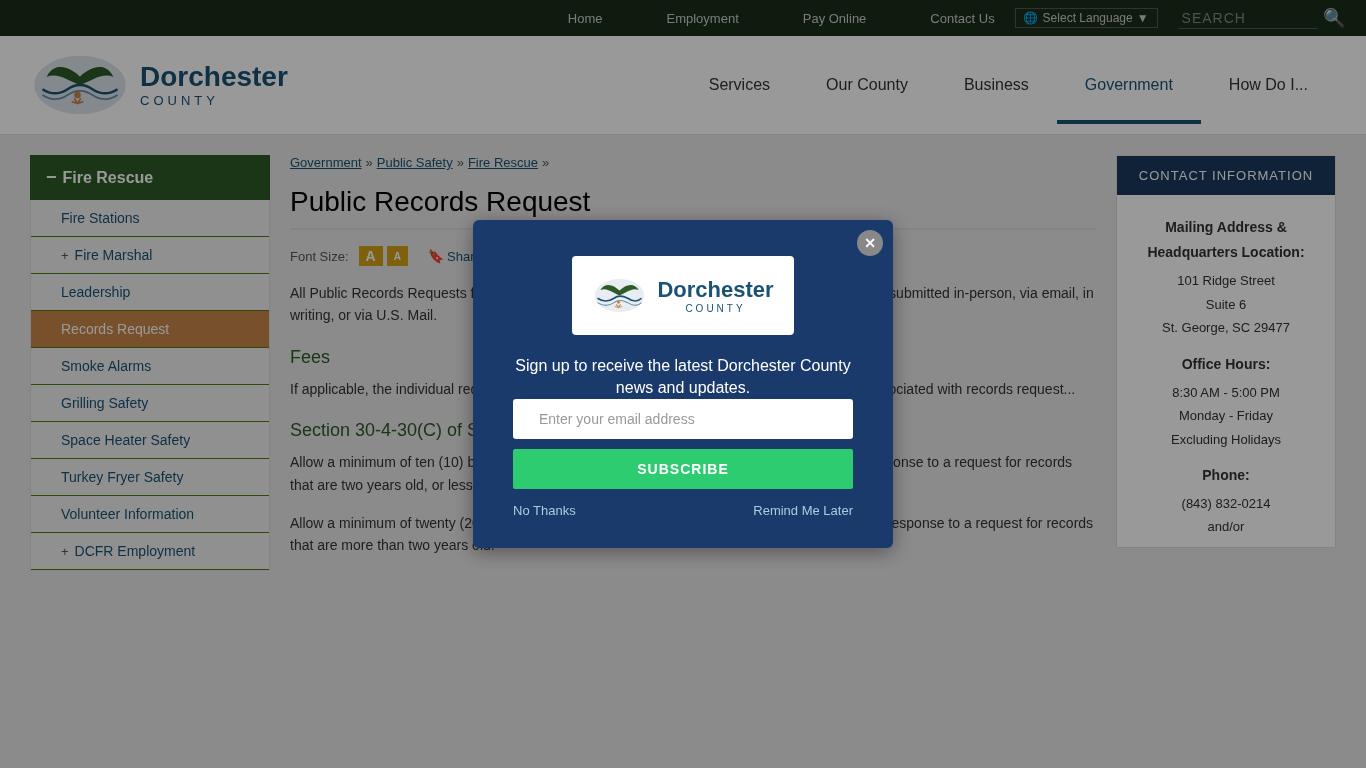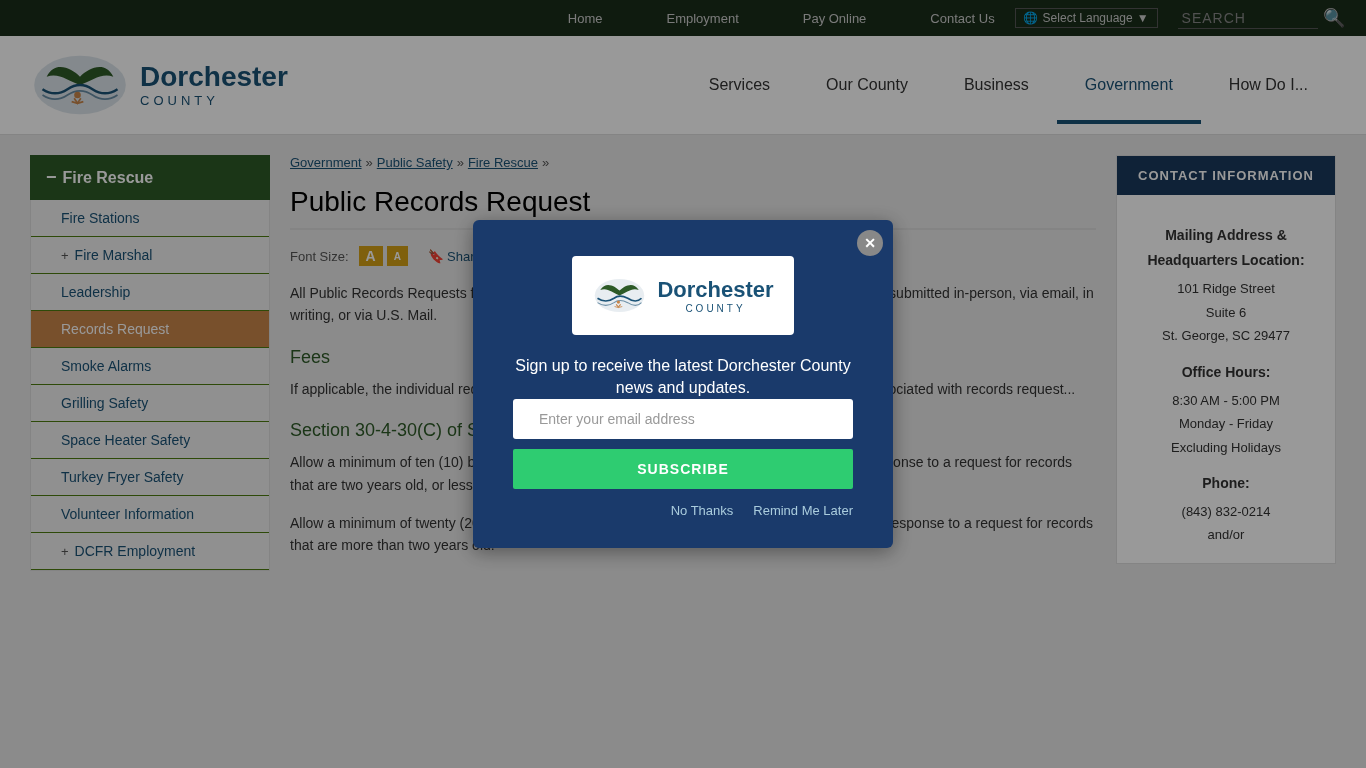--- a/index.html
+++ b/index.html
@@ -241,27 +241,27 @@
     }
     .contact-box {
       background: #fff;
       border: 1px solid #ddd;
     }
     .contact-box-header {
       background: #1a3a5c;
       color: #fff;
       padding: 12px 16px;
       font-size: 13px;
-      font-weight: bold;
+      font-weight: normal;
       letter-spacing: 1px;
       text-align: center;
       text-transform: uppercase;
     }
     .contact-box-body {
-      padding: 16px;
+      padding: 8px;
       font-size: 13px;
       color: #333;
       text-align: center;
       line-height: 1.8;
     }
     .contact-box-body .label {
       font-weight: bold;
       font-size: 14px;
       margin-top: 12px;
       margin-bottom: 4px;
@@ -350,21 +350,21 @@
       border: none;
       font-size: 14px;
       font-weight: bold;
       letter-spacing: 1px;
       cursor: pointer;
       border-radius: 2px;
       margin-bottom: 14px;
     }
     .modal-links {
       display: flex;
-      justify-content: flex-end;
+      justify-content: space-between;
       gap: 20px;
     }
     .modal-links a {
       color: #acd;
       font-size: 13px;
       text-decoration: none;
     }
 
     
     .dorchester-logo-svg {

